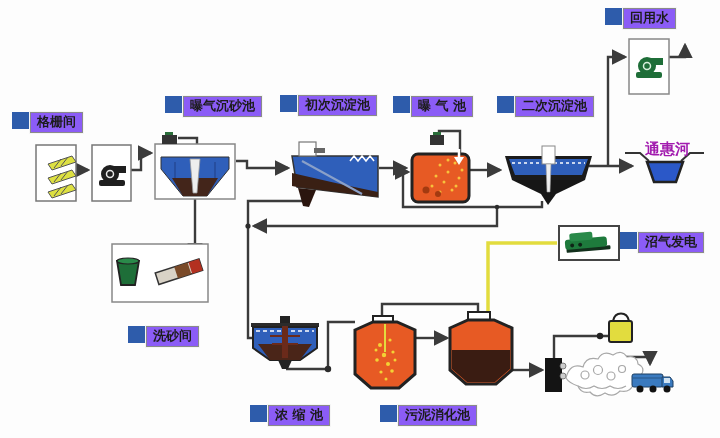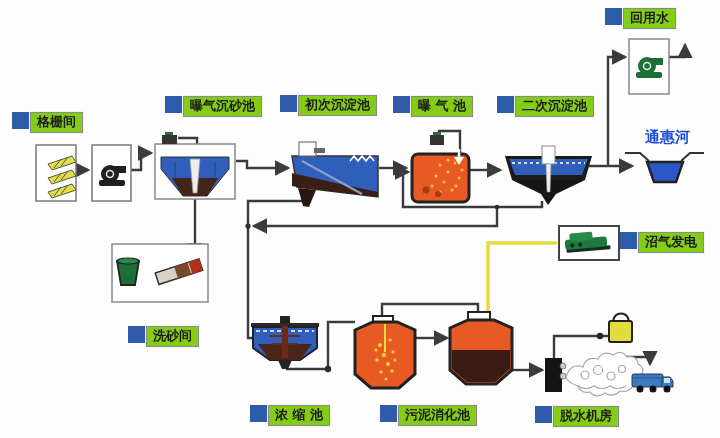--- a/index.html
+++ b/index.html
@@ -7,26 +7,26 @@
     position:relative;width:720px;height:438px;background:#fdfdfd;overflow:hidden;
     font-family:"DejaVu Sans","Liberation Sans",sans-serif;
   }
   svg{position:absolute;left:0;top:0;}
   .chip{position:absolute;display:flex;align-items:flex-start;z-index:5;}
   .chip .sq{
     width:17px;height:17px;background:var(--label-square,#2e5cab);
     display:inline-block;margin-right:1px;flex:0 0 auto;
   }
   .chip .chip-box{
-    display:inline-block;background:#84cc16;border:1px solid #8a8a8a;
+    display:inline-block;background:#8b5cf6;border:1px solid #8a8a8a;
     padding:1px 6px 2px 6px;font-size:13px;font-weight:bold;color:#1c1c1c;
     line-height:16px;white-space:nowrap;box-shadow:0 0 0 1px rgba(0,0,0,0.03);
   }
   .plain-label{
-    position:absolute;font-size:15px;font-weight:bold;color:#1d4ed8;z-index:5;white-space:nowrap;
+    position:absolute;font-size:15px;font-weight:bold;color:#a21caf;z-index:5;white-space:nowrap;margin-top:12px;
   }
 </style>
 </head>
 <body>
 
 <div id="stage">
 
 <svg width="720" height="438" viewBox="0 0 720 438">
   <defs>
     <marker id="arr" viewBox="0 0 10 10" refX="8.5" refY="5" markerWidth="6.5" markerHeight="6.5" orient="auto">
@@ -285,19 +285,15 @@
   <span class="chip-box">洗砂间</span>
 </div>
 <div class="chip" style="left:380px;top:405px">
   <span class="sq"></span>
   <span class="chip-box">污泥消化池</span>
 </div>
 <div class="chip" style="left:250px;top:405px">
   <span class="sq"></span>
   <span class="chip-box">浓 缩 池</span>
 </div>
-<div class="chip" style="left:535px;top:406px">
-  <span class="sq"></span>
-  <span class="chip-box">脱水机房</span>
-</div>
 <div class="plain-label" style="left:645px;top:128px">通惠河</div>
 
 </div>
 
 </body></html>

